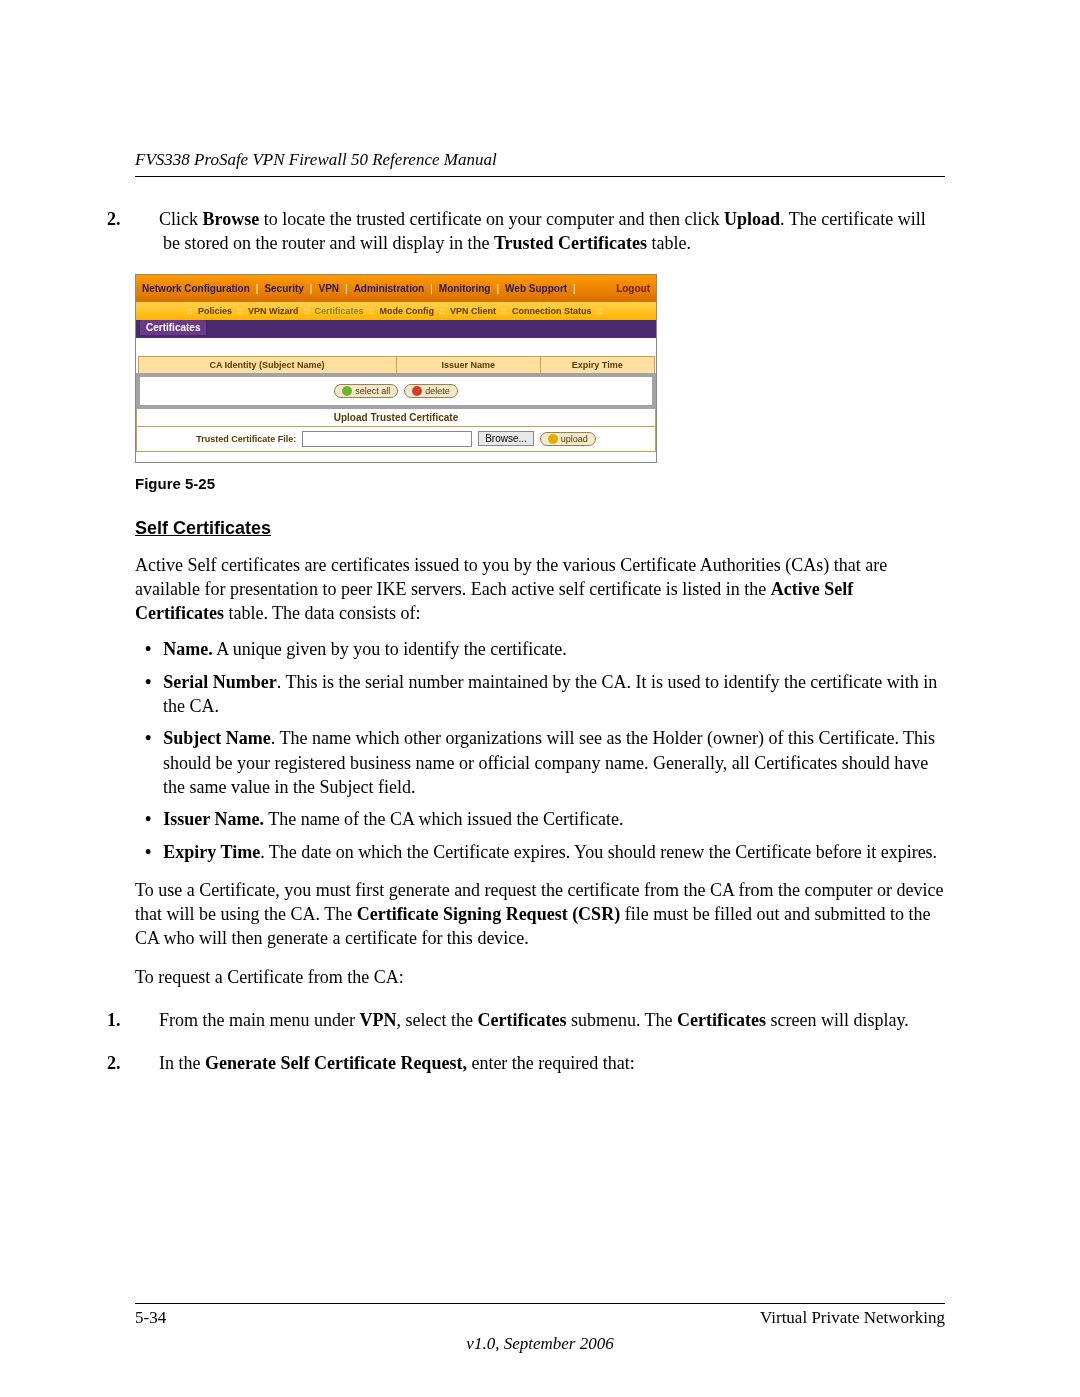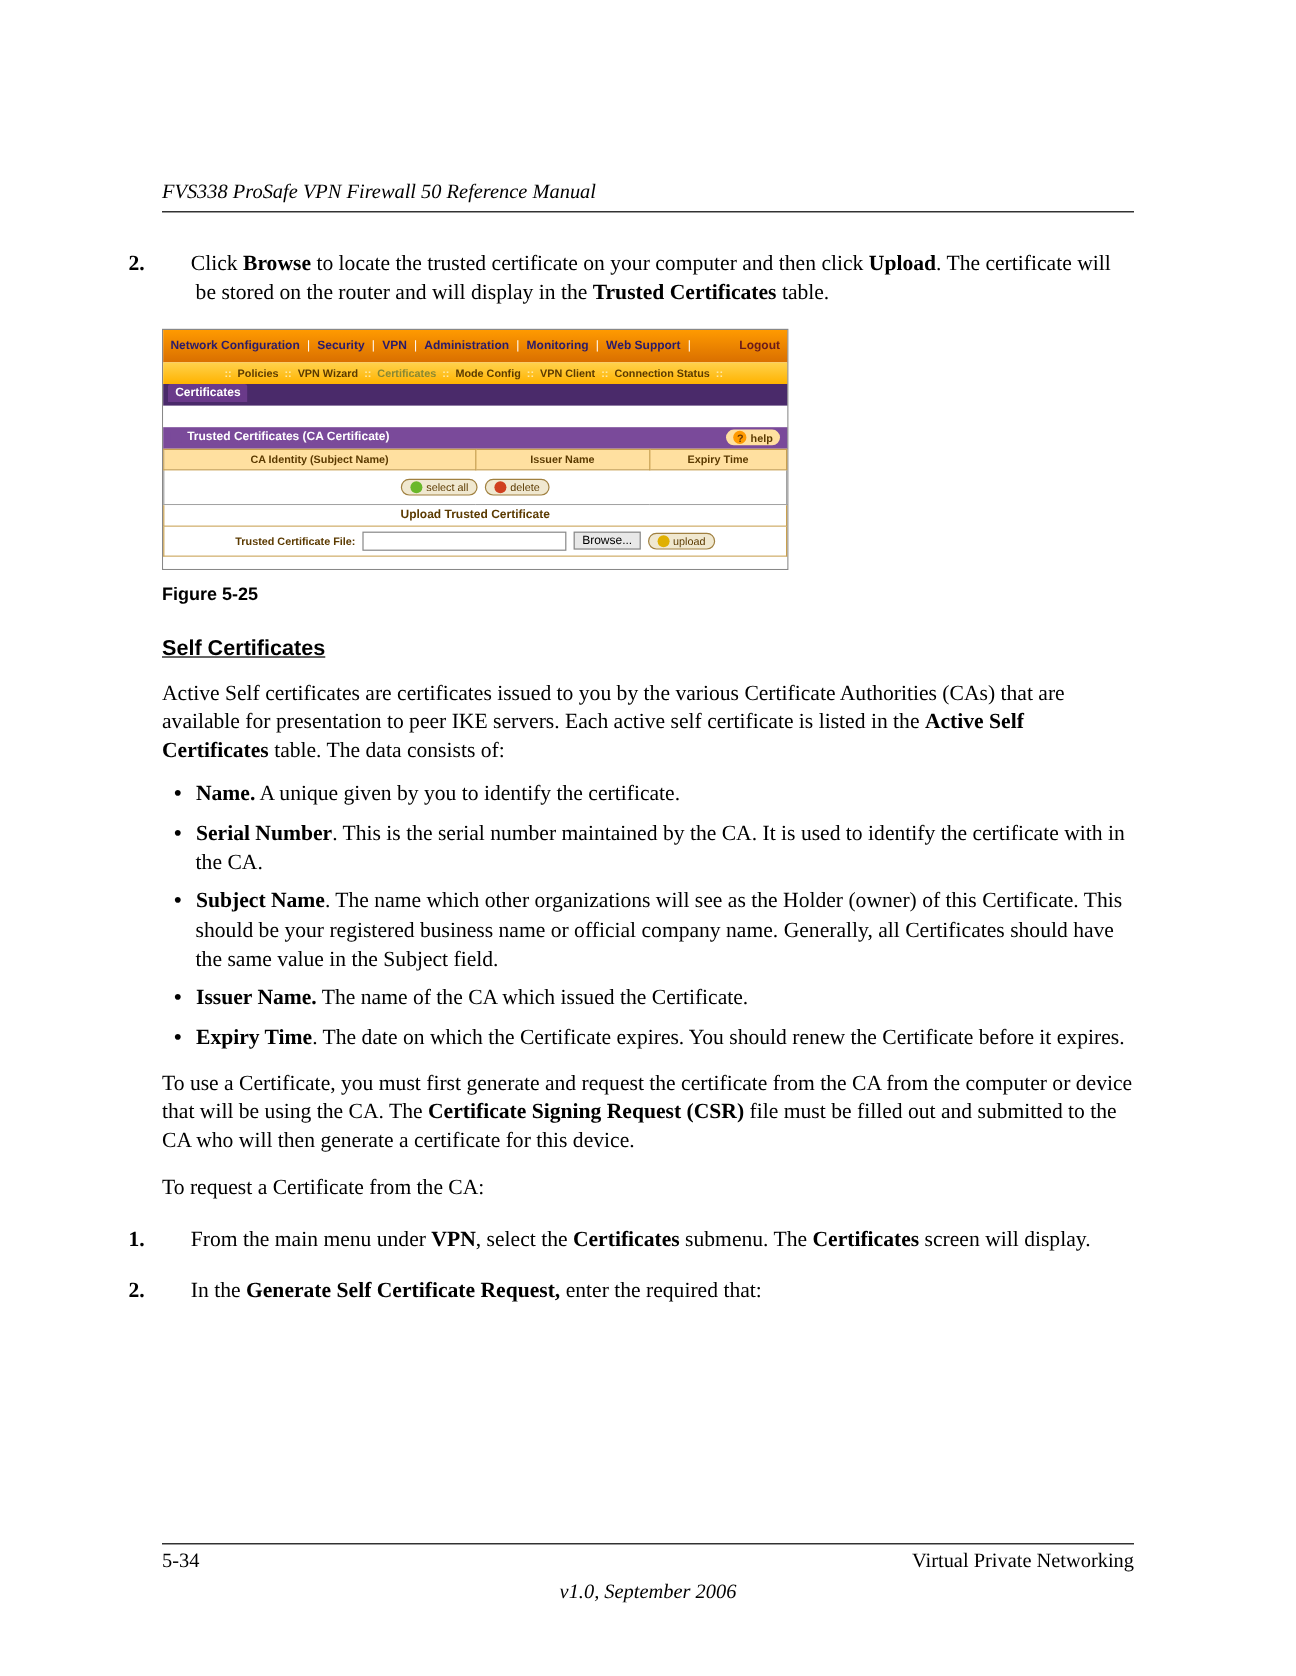--- a/index.html
+++ b/index.html
@@ -63,21 +63,21 @@
   .help-pill::before {
     content: "?"; display: inline-flex; width: 11px; height: 11px;
     border-radius: 50%; background: #ff9a00; color: #6a3a00;
     align-items: center; justify-content: center; font-size: 9px; font-weight: bold;
   }
   .tbl { width: 100%; border-collapse: collapse; font-family: Arial, sans-serif; font-size: 9px; }
   .tbl th {
     background: #ffe0a0; color: #5b3a00; font-weight: bold;
     border: 1px solid #c8a050; padding: 3px 4px; text-align: center;
   }
-  .tbl td { border: 1px solid #a3a3a3; padding: 3px 4px; text-align: center; background: #fff; }
+  .tbl td { border: 4px solid #a3a3a3; padding: 3px 4px; text-align: center; background: #fff; }
   .btnrow { display: flex; justify-content: center; gap: 6px; padding: 4px 0; }
   .pill-btn {
     display: inline-flex; align-items: center; gap: 3px;
     background: #f0e8d0; border: 1px solid #a08040; border-radius: 9px;
     padding: 1px 7px; font-family: Arial, sans-serif; font-size: 9px;
     color: #5b3a00; cursor: pointer;
   }
   .pill-btn .ic { width: 10px; height: 10px; border-radius: 50%; display: inline-block; }
   .ic-green { background: #6ab82a; }
   .ic-red { background: #d04020; }
@@ -111,21 +111,21 @@
   .body-p { margin-top: 14px; line-height: 1.35; }
   ul.bullets { margin-top: 12px; padding-left: 0; list-style: none; }
   ul.bullets li { margin-top: 8px; padding-left: 28px; text-indent: -18px; line-height: 1.35; }
   ul.bullets li::before { content: "•"; font-weight: bold; padding-right: 12px; }
 
   ol.steps { list-style: none; margin-top: 14px; padding-left: 0; }
   ol.steps li { margin-top: 19px; padding-left: 28px; text-indent: -28px; line-height: 1.35; }
   ol.steps li .sn { font-weight: bold; display: inline-block; width: 24px; }
 
   .footer {
-    position: absolute; left: 135px; right: 135px; bottom: 60px;
+    position: absolute; left: 135px; right: 135px; bottom: 43px;
   }
   .footer-line { display: flex; justify-content: space-between; font-size: 17px; margin-top: 4px; }
   .footer-center { text-align: center; font-style: italic; font-size: 17px; margin-top: 6px; }
   .square-icon { display: inline-block; width:9px; height:9px; background:#7a4a9a; margin-right:5px; vertical-align: baseline; }
 </style>
 </head>
 <body>
 
 <div>
   <div class="header-title">FVS338 ProSafe VPN Firewall 50 Reference Manual</div>
@@ -164,25 +164,20 @@
       <span class="sepy">::</span>
     <span>VPN Client</span>
       <span class="sepy">::</span>
     <span>Connection Status</span>
       <span class="sepy">::</span>
   </div>
   <div class="purplebar">
     <div class="cert-tab">Certificates</div>
   </div>
   <div class="panel-gap"></div>
-  <div class="section-head">
-    <span class="square-icon"></span>
-    <span>Trusted Certificates (CA Certificate)</span>
-    <span class="help-pill">help</span>
-  </div>
   <table class="tbl">
     <tbody>
         <tr>
       <th style="width:50%">CA Identity (Subject Name)</th>
       <th style="width:28%">Issuer Name</th>
       <th style="width:22%">Expiry Time</th>
     </tr>
     <tr>
       <td colspan="3">
         <div class="btnrow">

